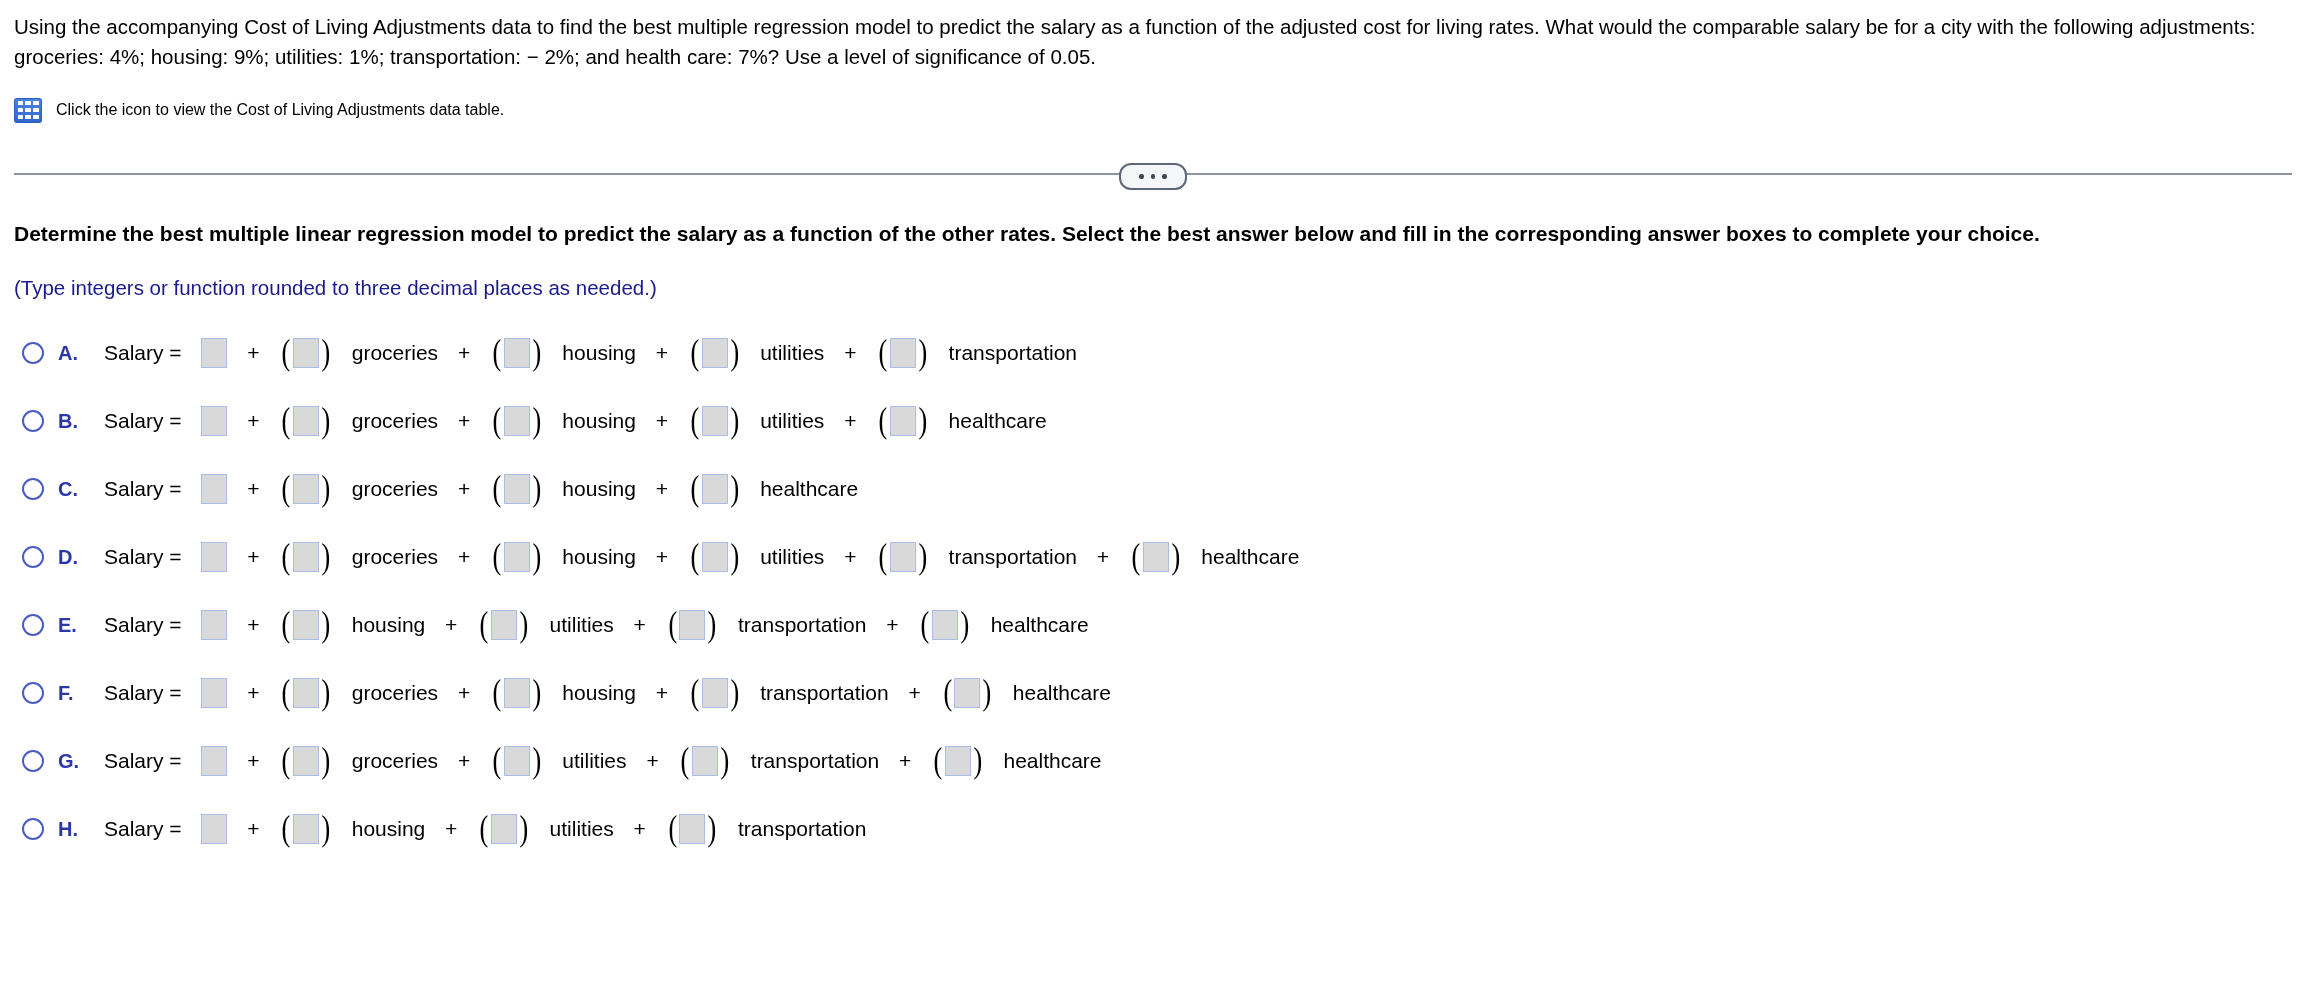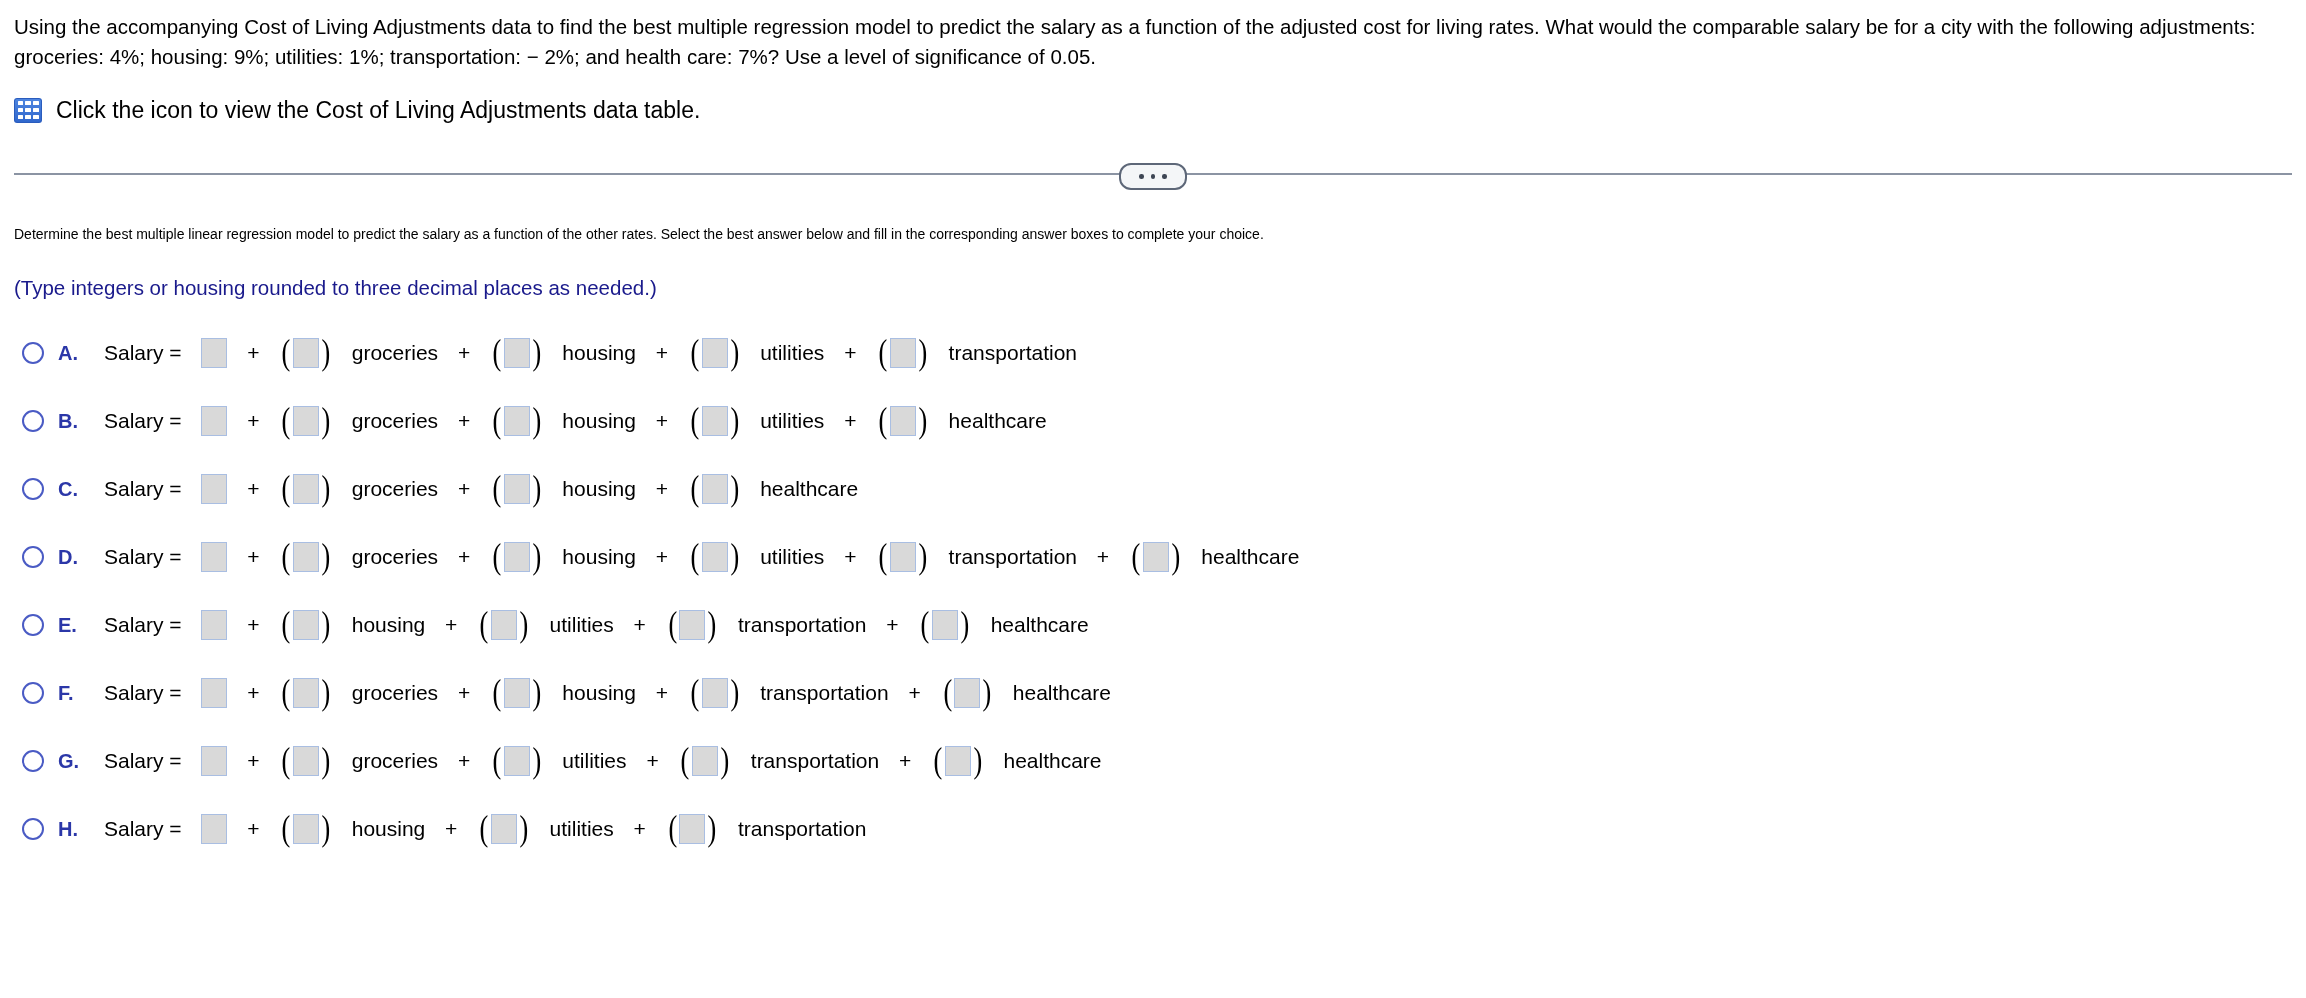--- a/index.html
+++ b/index.html
@@ -57,21 +57,21 @@
     padding: 3.5px;
     box-sizing: border-box;
   }
   .table-icon i {
     display: block;
     background: #ffffff;
     border-radius: 0.5px;
   }
 
   .icon-line-text {
-    font-size: 23px;
+    font-size: 16px;
     line-height: 26px;
     color: #000;
   }
 
   
   .divider {
     position: relative;
     margin-top: 36px;
     height: 30px;
   }
@@ -102,24 +102,25 @@
   .pill span.dot {
     width: 4.5px;
     height: 4.5px;
     border-radius: 50%;
     background: #3d4654;
     display: block;
   }
 
   
   .question {
-    font-size: 14px;
+    font-size: 21px;
     line-height: 30px;
     margin-top: 30px;
     max-width: 2270px;
+    font-weight: bold;
   }
 
   .hint {
     font-size: 20.5px;
     line-height: 26px;
     color: #1a1a8c;
     margin-top: 26px;
   }
 
   
@@ -227,21 +228,21 @@
     <div class="rule"></div>
     <div class="pill">
       <span class="dot"></span>
       <span class="dot"></span>
       <span class="dot"></span>
     </div>
   </div>
 
   <div class="question">Determine the best multiple linear regression model to predict the salary as a function of the other rates. Select the best answer below and fill in the corresponding answer boxes to complete your choice.</div>
 
-  <div class="hint">(Type integers or housing rounded to three decimal places as needed.)</div>
+  <div class="hint">(Type integers or function rounded to three decimal places as needed.)</div>
 
   <div class="options" id="options-container">
       <div class="option">
         <span class="radio"></span>
         <span class="opt-letter">A.</span>
         <span class="formula">
           <span class="lbl">Salary = </span>
           <span class="ibox"></span>
           <span class="op"> + </span>
           <span class="coef">

